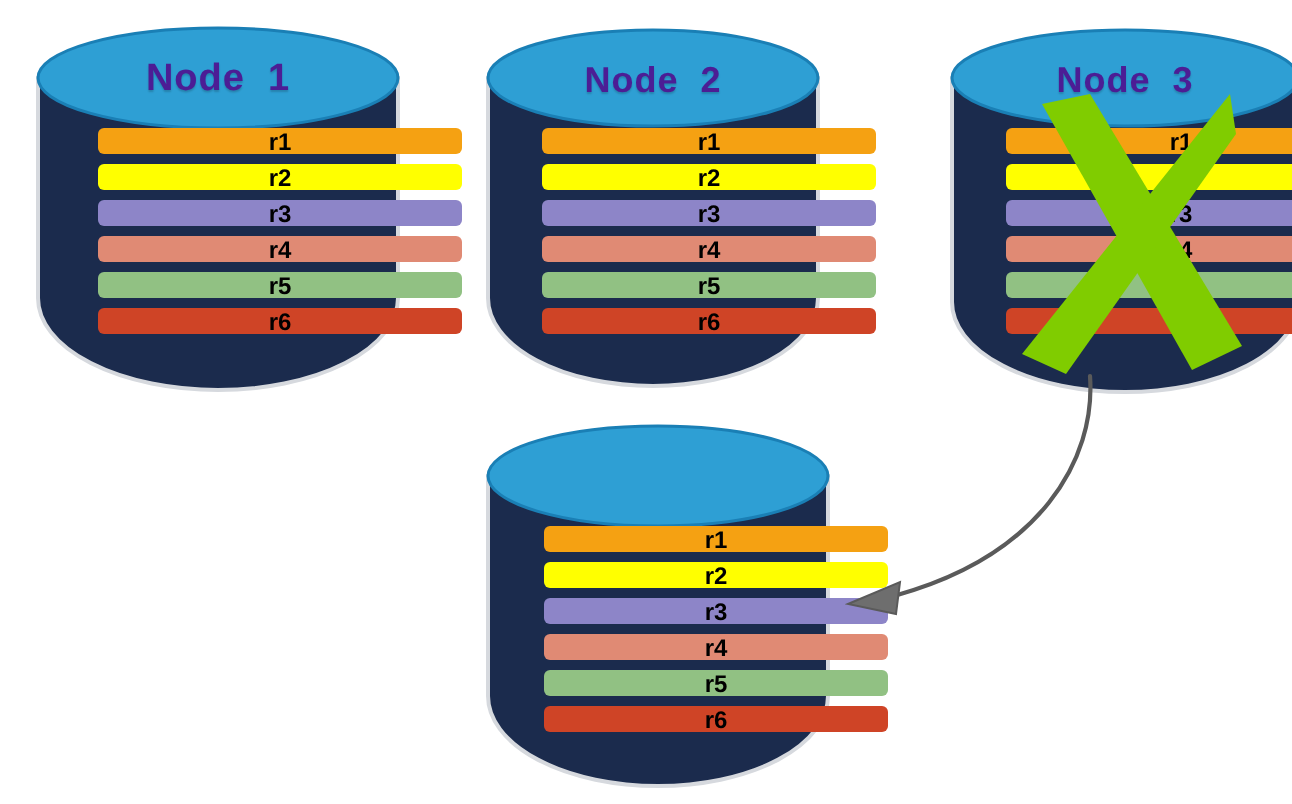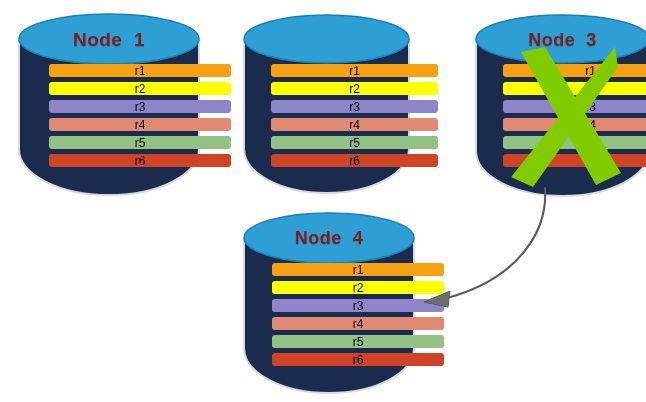--- a/index.html
+++ b/index.html
@@ -26,38 +26,38 @@
   .node svg.cyl {
     position: absolute;
     left: 0; top: 0;
     overflow: visible;
   }
   .node-title {
     position: absolute;
     left: 0;
     width: 100%;
     text-align: center;
-    color: #7f1d1d;
+    color: #4c1d95;
     font-weight: bold;
     letter-spacing: 0.5px;
     white-space: pre;
     text-shadow: 0 1px 1px rgba(0,0,0,0.18);
     pointer-events: none;
   }
   .rows {
     position: absolute;
     left: 0;
     width: 100%;
   }
   .row {
     position: relative;
     border-radius: 3px;
     box-sizing: border-box;
     text-align: left;
-    font-weight: normal;
+    font-weight: bold;
     color: #000000;
     line-height: 1;
     display: flex;
     align-items: center;
     justify-content: center;
   }
   .x-mark {
     position: absolute;
     overflow: visible;
     pointer-events: none;
@@ -90,20 +90,21 @@
         <div class="row" style="background: rgb(145, 193, 131); height: 13px; font-size: 12px; margin-bottom: 5px;">r5</div>
         <div class="row" style="background: rgb(207, 68, 38); height: 13px; font-size: 12px; margin-bottom: 0px;">r6</div>
       </div>
   </div>
 
   <div class="node" id="node2" style="left:243px; top:11px; width:167px; height:180px;">
     <svg class="cyl" width="167" height="180" viewBox="0 0 167 180">
       <path d="M1,28 L1,138 A 82.5 44 0 0 0 166,138 L166,28 Z" fill="#1b2b4d" stroke="#d6d9de" stroke-width="2"></path>
       <ellipse cx="83.5" cy="28" rx="82.5" ry="24" fill="#2e9fd4" stroke="#1a7fb5" stroke-width="1.5"></ellipse>
     </svg>
+    <div class="node-title" style="top:19px; font-size:18px;">Node  2</div>
     <div class="rows" style="top:53px; padding:0 28px;">
         <div class="row" style="background: rgb(245, 161, 18); height: 13px; font-size: 12px; margin-bottom: 5px;">r1</div>
         <div class="row" style="background: rgb(255, 255, 0); height: 13px; font-size: 12px; margin-bottom: 5px;">r2</div>
         <div class="row" style="background: rgb(141, 133, 200); height: 13px; font-size: 12px; margin-bottom: 5px;">r3</div>
         <div class="row" style="background: rgb(224, 138, 116); height: 13px; font-size: 12px; margin-bottom: 5px;">r4</div>
         <div class="row" style="background: rgb(145, 193, 131); height: 13px; font-size: 12px; margin-bottom: 5px;">r5</div>
         <div class="row" style="background: rgb(207, 68, 38); height: 13px; font-size: 12px; margin-bottom: 0px;">r6</div>
       </div>
   </div>
 
@@ -127,21 +128,20 @@
         <polygon points="140,36 143,56 58,176 36,166"></polygon>
       </g>
     </svg>
   </div>
 
   <div class="node" id="node4" style="left:243px; top:208px; width:172px; height:180px;">
     <svg class="cyl" width="172" height="180" viewBox="0 0 172 180">
       <path d="M1,30 L1,140 A 85 45 0 0 0 171,140 L171,30 Z" fill="#1b2b4d" stroke="#d6d9de" stroke-width="2"></path>
       <ellipse cx="86" cy="30" rx="85" ry="25" fill="#2e9fd4" stroke="#1a7fb5" stroke-width="1.5"></ellipse>
     </svg>
-    <div class="node-title" style="top:20px; font-size:18px;">Node  4</div>
     <div class="rows" style="top:55px; padding:0 29px;">
         <div class="row" style="background: rgb(245, 161, 18); height: 13px; font-size: 12px; margin-bottom: 5px;">r1</div>
         <div class="row" style="background: rgb(255, 255, 0); height: 13px; font-size: 12px; margin-bottom: 5px;">r2</div>
         <div class="row" style="background: rgb(141, 133, 200); height: 13px; font-size: 12px; margin-bottom: 5px;">r3</div>
         <div class="row" style="background: rgb(224, 138, 116); height: 13px; font-size: 12px; margin-bottom: 5px;">r4</div>
         <div class="row" style="background: rgb(145, 193, 131); height: 13px; font-size: 12px; margin-bottom: 5px;">r5</div>
         <div class="row" style="background: rgb(207, 68, 38); height: 13px; font-size: 12px; margin-bottom: 0px;">r6</div>
       </div>
   </div>
 

